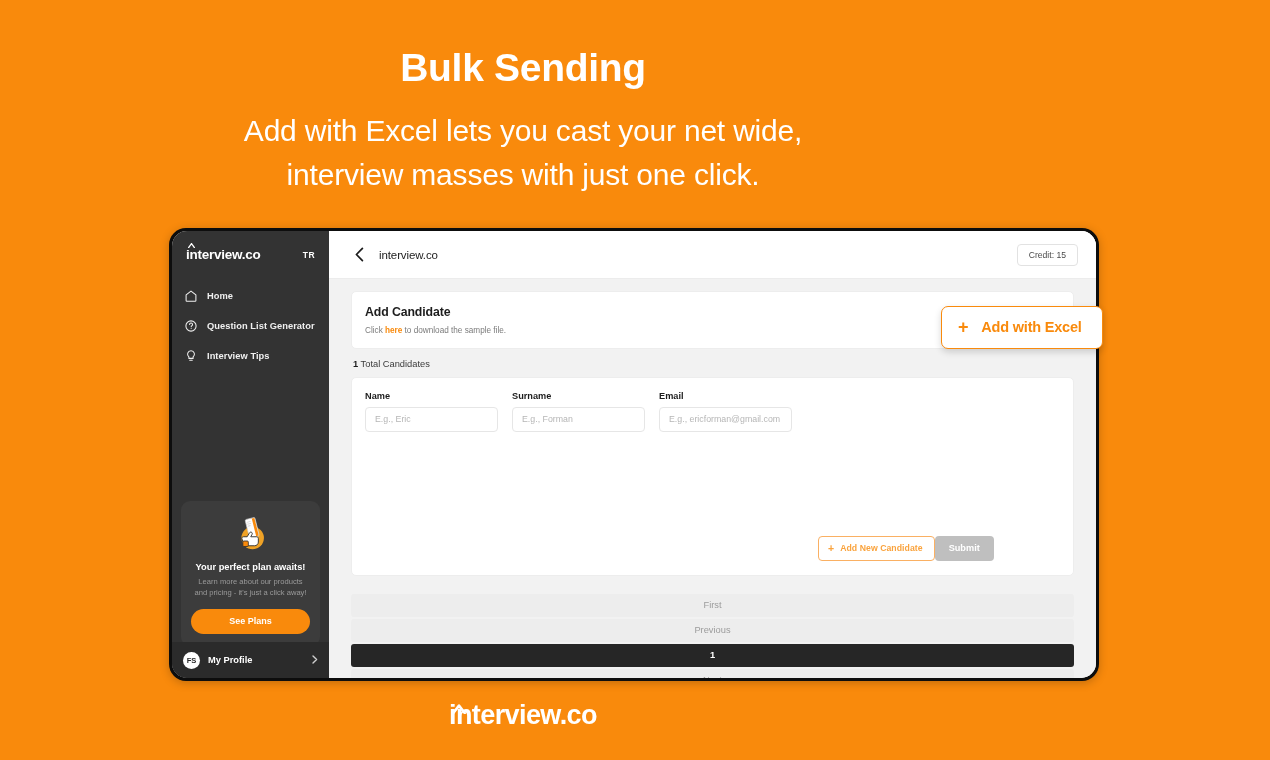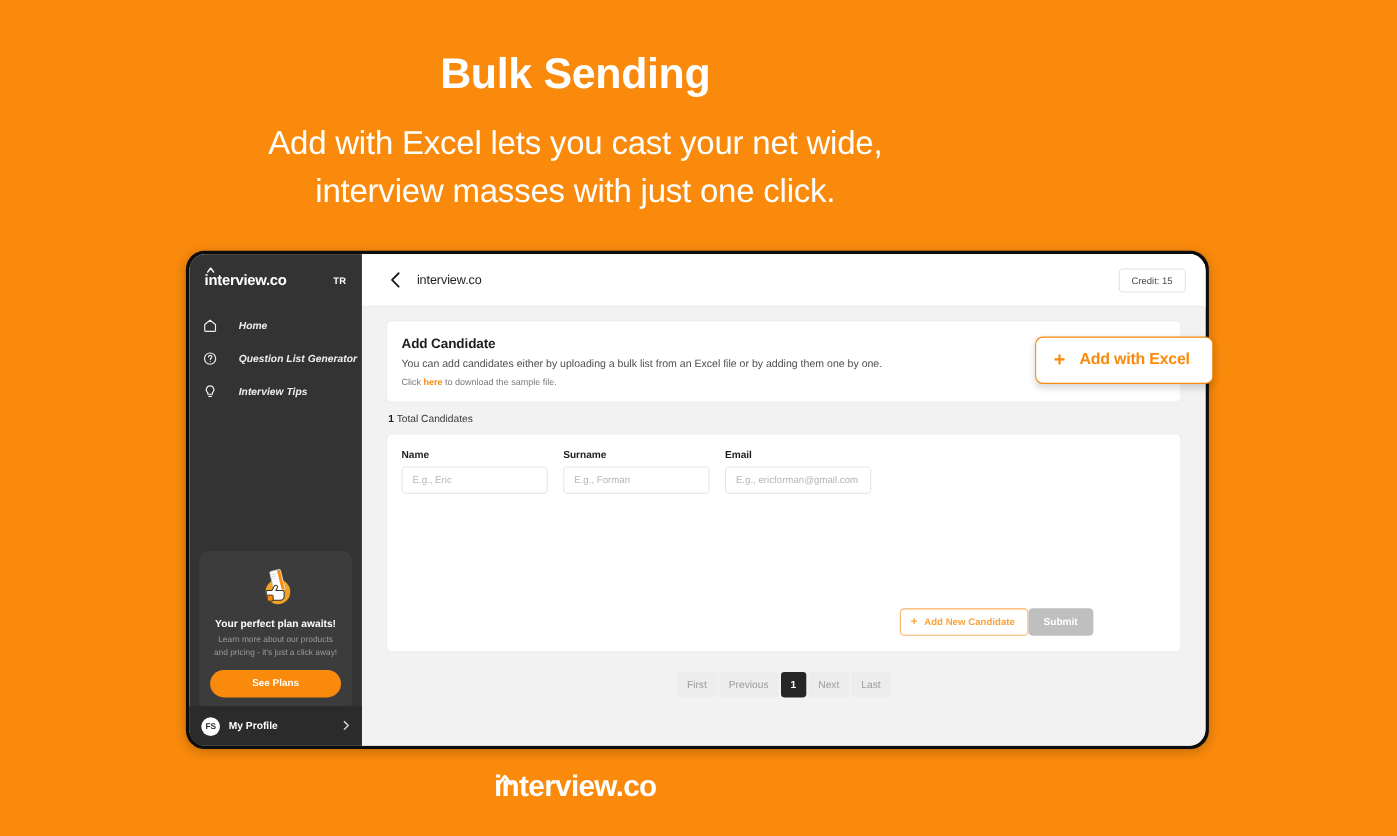--- a/index.html
+++ b/index.html
@@ -72,29 +72,28 @@
     position: absolute; left: 1.5px; top: -4.5px;
     width: 7px; height: 5px; pointer-events: none;
   }
   .brand .hat svg { display:block; }
   .brand-lang {
     color: #ffffff; font-size: 8.5px; font-weight: bold; letter-spacing: 0.4px;
   }
 
   .nav { margin-top: 19px; }
   .nav-item {
-    display: flex; align-items: center; gap: 19px;
+    display: flex; align-items: center; gap: 9px;
     padding: 8px 12px;
     color: #efefef;
     font-size: 9.3px;
     font-weight: bold;
     letter-spacing: 0.05px;
     cursor: pointer;
     white-space: nowrap;
-    font-style: italic;
   }
   .nav-icon { width: 14px; height: 14px; flex: 0 0 14px; display:flex; align-items:center; justify-content:center; }
   .nav-icon svg { display:block; }
 
   
   .plan-card {
     position: absolute;
     left: 9px; right: 9px;
     bottom: 32px;
     background: #3c3c3c;
@@ -225,20 +224,21 @@
     border-radius: 4px;
     font-family: inherit;
     font-size: 9.2px; font-weight: bold;
     padding: 7px 14px 8px 14px;
     cursor: not-allowed;
   }
 
   .pagination {
     display: flex; justify-content: center; gap: 2px;
     margin-top: 18px;
+    flex-direction: column;
   }
   .page-btn {
     background: #ededed; color: #9c9c9c;
     font-family: inherit;
     font-size: 9.3px;
     border: none;
     padding: 6px 9px 7px 9px;
     border-radius: 3px;
     cursor: pointer;
     min-width: 19px;
@@ -380,21 +380,20 @@
           </div>
           <div class="topbar-title">interview.co</div>
           <div class="topbar-spacer"></div>
           <div class="credit-pill">Credit:  15</div>
         </div>
 
         <div class="content">
 
           <div class="card intro">
             <div class="intro-title">Add Candidate</div>
-            <div class="intro-desc">You can add candidates either by uploading a bulk list from an Excel file or by adding them one by one.</div>
             <div class="intro-note">
               <span>Click </span><a href="#">here</a><span> to download the sample file.</span>
             </div>
           </div>
 
           <div class="total-row">
             <b>1</b><span> Total Candidates</span>
           </div>
 
           <div class="table-card">

